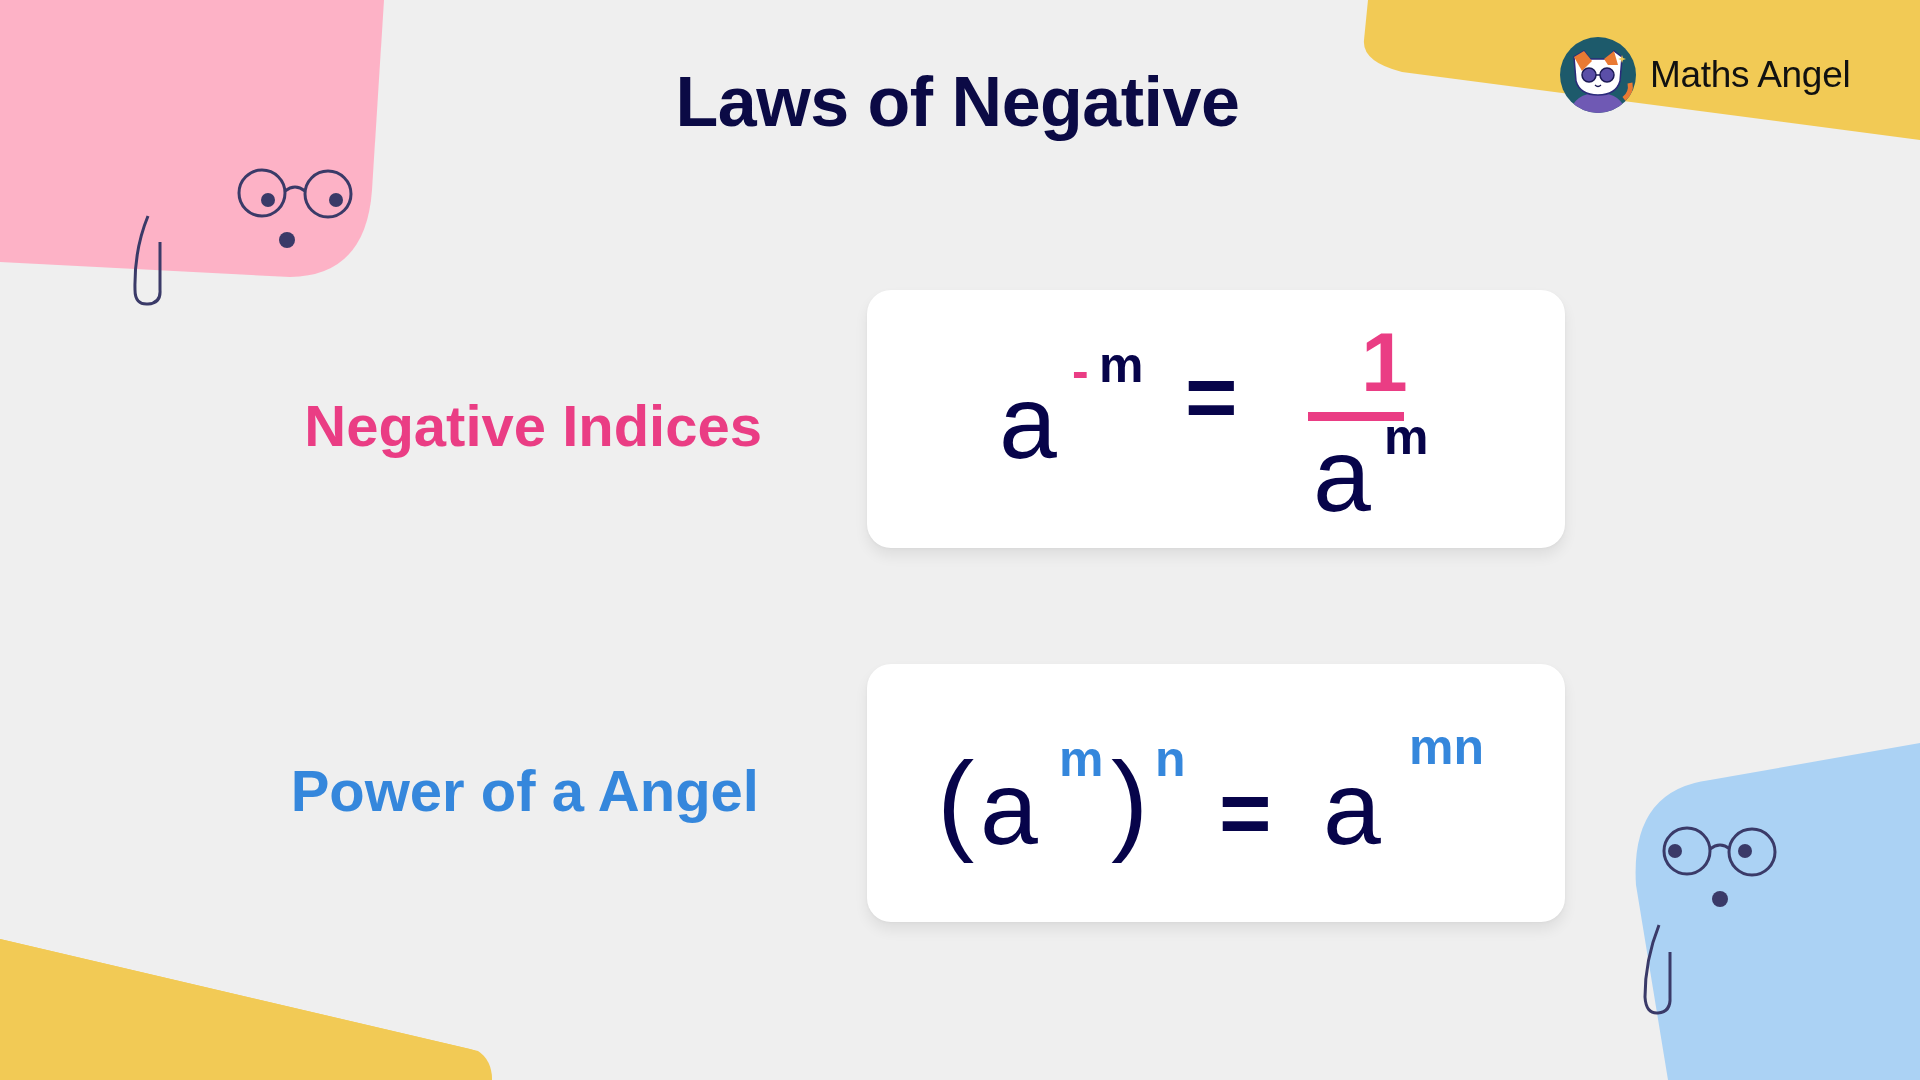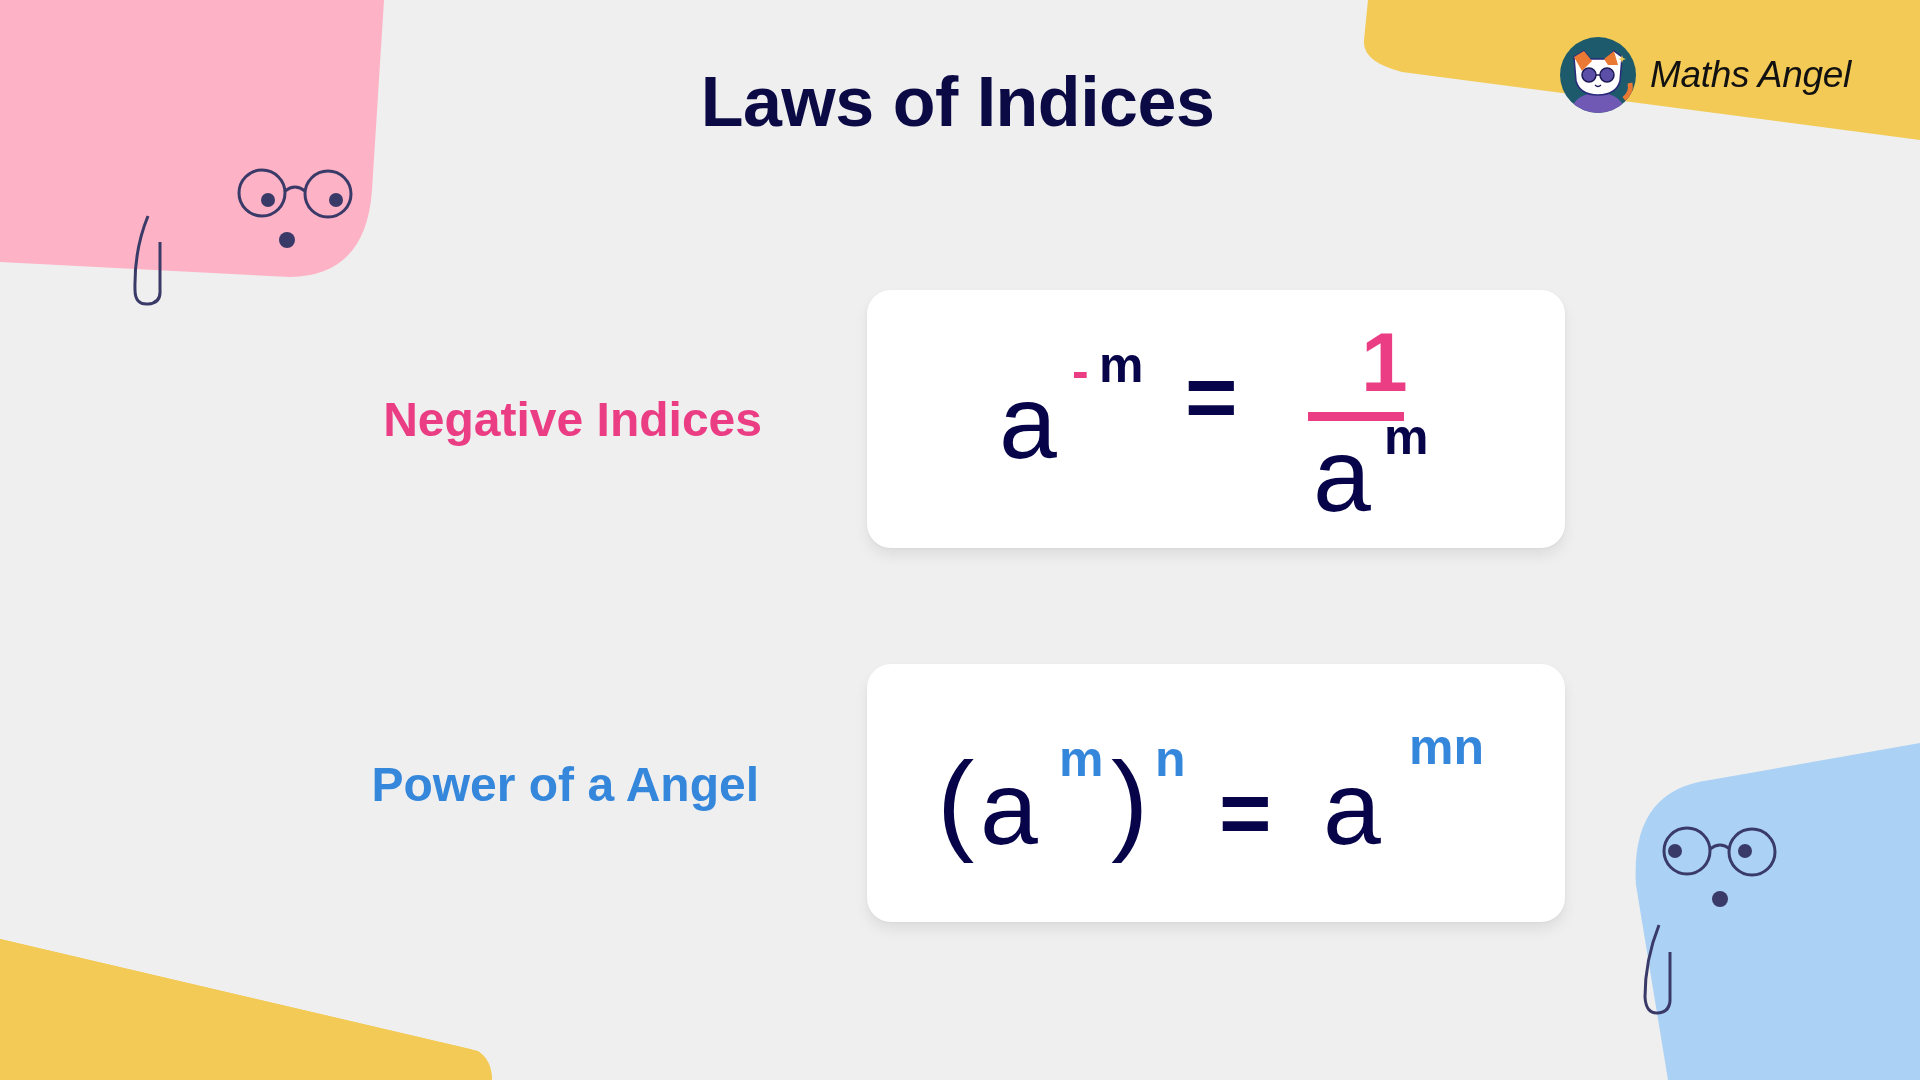--- a/index.html
+++ b/index.html
@@ -7,26 +7,26 @@
     width: 1920px; height: 1080px; overflow: hidden; position: relative;
     background: #efefef;
     font-family: "Liberation Sans", "DejaVu Sans", sans-serif;
   }
   .bg-shapes { position: absolute; left: 0; top: 0; width: 1920px; height: 1080px; pointer-events: none; }
   .title {
     position: absolute; left: 0; width: 1915px; top: 62px; text-align: center;
     font-size: 70px; font-weight: 700; color: #0b0a45; letter-spacing: -0.5px;
   }
   .brand {
-    position: absolute; left: 1560px; top: 37px; display: flex; align-items: center; gap: 14px; font-style: italic;
+    position: absolute; left: 1560px; top: 37px; display: flex; align-items: center; gap: 14px;
   }
   .brand-logo { width: 76px; height: 76px; }
   .brand-name { font-size: 37px; color: #111; letter-spacing: -0.3px; }
   .section-label {
-    position: absolute; font-weight: 700; font-size: 48px; text-align: right; width: 560px;
+    position: absolute; font-weight: 700; font-size: 58px; text-align: right; width: 560px;
   }
   .card {
     position: absolute; left: 867px; width: 698px; height: 258px; background: #fff;
     border-radius: 24px; box-shadow: 0 8px 14px rgba(0,0,0,0.07), 0 1px 3px rgba(0,0,0,0.04);
   }
   .math { position: absolute; color: #07044a; line-height: 1; }
   .base { font-size: 104px; }
   .sup { font-size: 50px; }
   .pink { color: #ea3d84; }
   .blue { color: #3587dc; }
@@ -58,21 +58,21 @@
     <circle cx="1687" cy="851" r="23"></circle>
     <circle cx="1752" cy="852" r="23"></circle>
     <path d="M1710 849 Q1720 841 1730 849"></path>
     <path d="M1659 925 Q1645 960 1645 997 Q1646 1014 1658 1013 Q1671 1012 1670 997 L1670 952"></path>
   </g>
   <circle cx="1675" cy="851" r="7" fill="#3a3a68"></circle>
   <circle cx="1745" cy="851" r="7" fill="#3a3a68"></circle>
   <circle cx="1720" cy="899" r="8" fill="#3a3a68"></circle>
 </svg>
 
-<div class="title">Laws of Indices</div>
+<div class="title">Laws of Negative</div>
 
 <div class="brand">
   <svg class="brand-logo" viewBox="0 0 76 76" xmlns="http://www.w3.org/2000/svg">
     <defs>
       <clipPath id="lc">
           <circle cx="38" cy="38" r="38"></circle>
         </clipPath>
     </defs>
     <circle cx="38" cy="38" r="38" fill="#1d5a6b"></circle>
     <g clip-path="url(#lc)">

